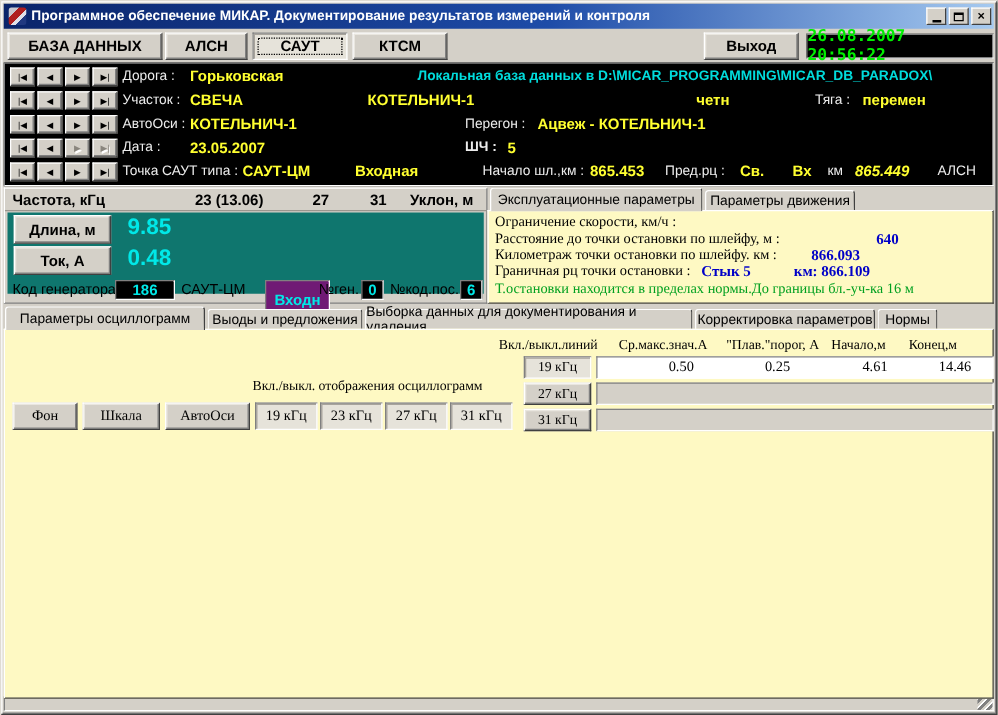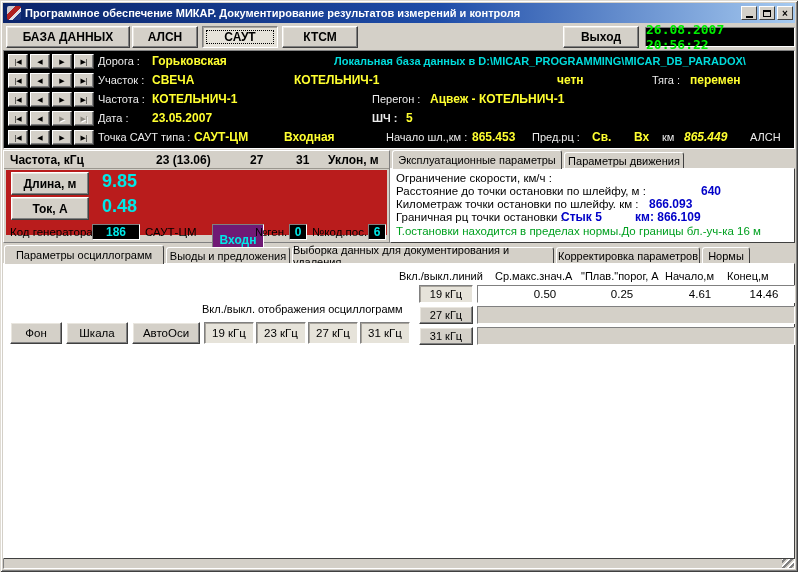--- a/index.html
+++ b/index.html
@@ -43,26 +43,26 @@
     box-shadow:inset -1px -1px 0 #808080;color:#000;font-size:7px;display:flex;align-items:center;justify-content:center;}
   .navbtn.dis{color:#8a867e;text-shadow:1px 1px 0 #fff;}
   .dblbl{position:absolute;color:#ececec;font-size:11px;top:2px;}
   .dbval{position:absolute;color:#ffff30;font-weight:bold;font-size:12px;top:1px;}
   .dbcyan{position:absolute;color:#00dcdc;font-weight:bold;font-size:11px;top:2px;}
   
   .freq-panel{position:absolute;left:3px;top:150px;width:387px;height:93px;background:#d4d0c8;
     border:1px solid;border-color:#fff #808080 #808080 #fff;}
   .freq-head{position:absolute;left:0;top:0;width:385px;height:18px;border-bottom:1px solid #9a968e;}
   .fh{position:absolute;top:2px;font-weight:bold;font-size:12px;}
-  .freq-black{position:absolute;left:2px;top:19px;width:381px;height:65px;background:#b91c1c;}
+  .freq-black{position:absolute;left:2px;top:19px;width:381px;height:65px;background:#0f766e;}
   .freq-big{position:absolute;left:96px;color:#00e8e8;font-weight:bold;font-size:18px;}
   .kv-box{position:absolute;background:#000;border:1px solid;border-color:#808080 #fff #fff #808080;
     color:#00e8e8;font-weight:bold;font-size:12px;display:flex;align-items:center;justify-content:center;}
   
-  .page{position:absolute;background:#ffffff;border:1px solid;border-color:#fff #404040 #404040 #fff;}
+  .page{position:absolute;background:#fef9c3;border:1px solid;border-color:#fff #404040 #404040 #fff;font-family:Liberation Serif, serif;}
   .wtab{position:absolute;height:17px;background:#d4d0c8;border:1px solid #404040;border-bottom:none;
     border-top-color:#fff;border-left-color:#fff;border-radius:3px 3px 0 0;font-size:11px;
     display:flex;align-items:center;justify-content:center;z-index:2;}
   .wtab.active{z-index:4;font-size:11px;}
   .explline{position:absolute;font-size:11.5px;color:#000;}
   .bluev{position:absolute;color:#0000c8;font-weight:bold;font-size:12px;}
   .greent{position:absolute;color:#00a020;font-size:11.5px;}
   .print-btn{left:756px;top:205px;width:36px;height:34px;}
   .print-icon{width:20px;height:18px;position:relative;background:#fdf3a8;border:1px solid #7a6a20;}
   .print-icon:before{content:"";position:absolute;left:2px;top:3px;width:12px;height:2px;background:#8a7a40;box-shadow:0 4px 0 #8a7a40,0 8px 0 #8a7a40;}
@@ -137,21 +137,21 @@
       <span class="dblbl" style="left:648px;">Тяга :</span>
       <span class="dbval" style="left:686px;">перемен</span>
     </div>
     <div class="db-row" style="top:40px;">
       <span class="nav-group">
           <span class="navbtn">|◀</span>
           <span class="navbtn">◀</span>
           <span class="navbtn">▶</span>
           <span class="navbtn">▶|</span>
         </span>
-      <span class="dblbl" style="left:94px;">Частота :</span>
+      <span class="dblbl" style="left:94px;">АвтоОси :</span>
       <span class="dbval" style="left:148px;">КОТЕЛЬНИЧ-1</span>
       <span class="dblbl" style="left:368px;">Перегон :</span>
       <span class="dbval" style="left:426px;">Ацвеж - КОТЕЛЬНИЧ-1</span>
     </div>
     <div class="db-row" style="top:59px;">
       <span class="nav-group">
           <span class="navbtn">|◀</span>
           <span class="navbtn">◀</span>
           <span class="navbtn dis">▶</span>
           <span class="navbtn dis">▶|</span>

